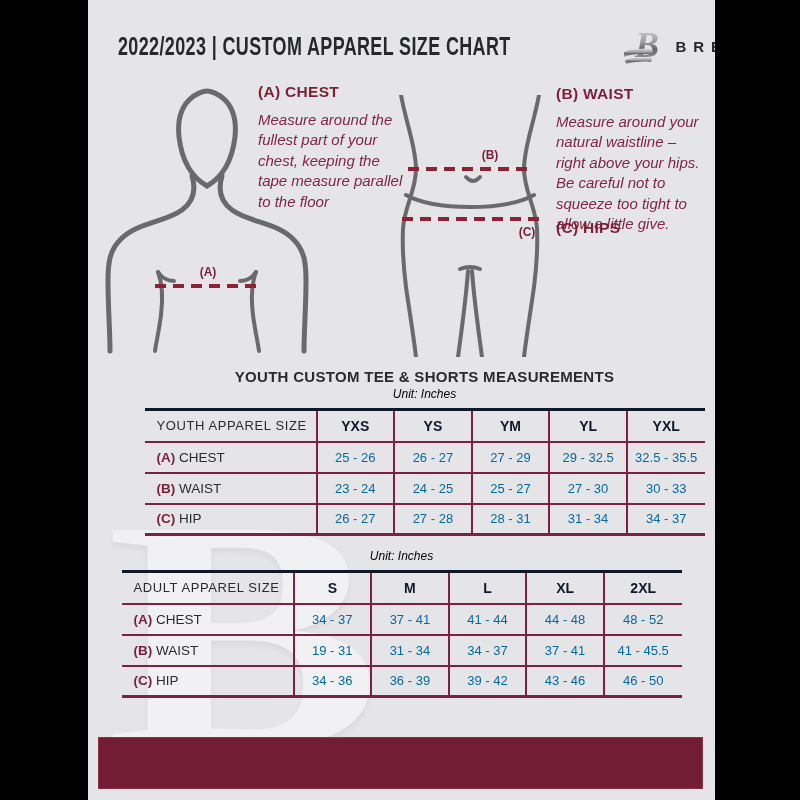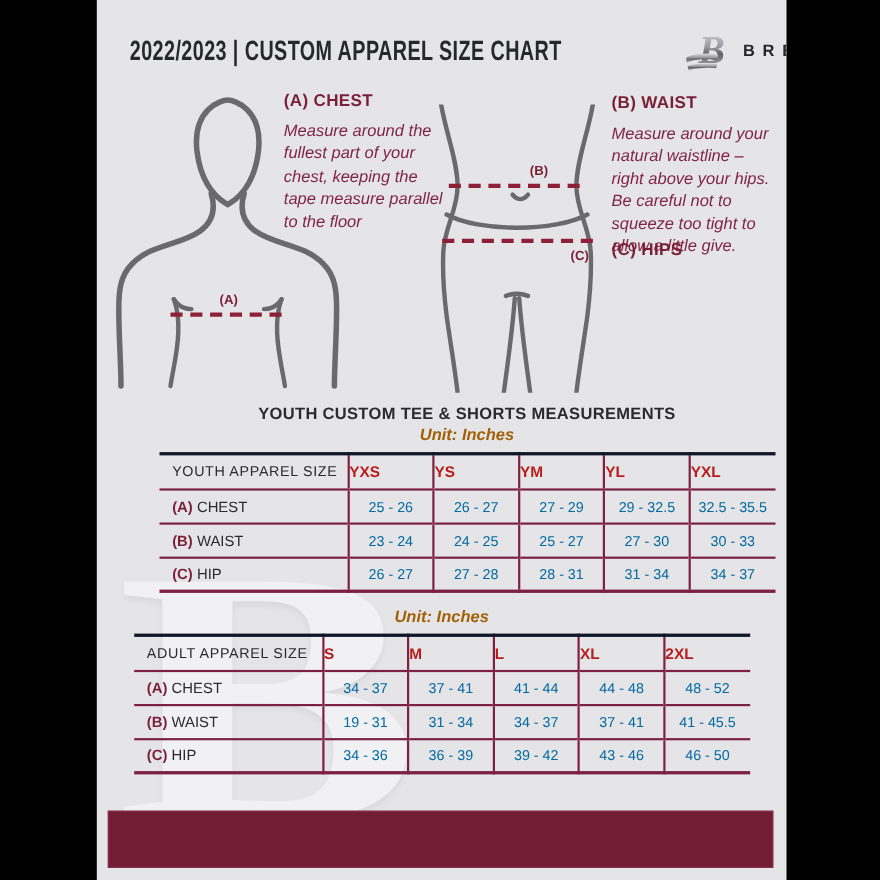--- a/index.html
+++ b/index.html
@@ -49,35 +49,35 @@
   .guide-text h3 { color:#7a1f3a; font-size:15.5px; font-weight:700; letter-spacing:0.3px; margin-bottom:9px; }
   .guide-text p  { color:#802543; font-size:15px; font-style:italic; font-weight:500;
                    line-height:1.36; white-space:pre-line; }
   .gt-chest { left:170px; top:11px;  width:150px; }
   .gt-waist { left:468px; top:13px;  width:155px; }
   .gt-hips  { left:468px; top:147px; width:158px; }
 
   
   .table-block { position:relative; z-index:1; text-align:center; }
   .table-block h2 { font-size:15px; font-weight:700; letter-spacing:0.3px; color:#2b2b2e; }
-  .table-block .unit { font-size:15px; font-style:italic; font-weight:700; color:#a16207; margin-top:2px; }
+  .table-block .unit { font-size:12px; font-style:italic; font-weight:400; color:#000000; margin-top:2px; }
   .yb { margin-top:3px;padding-left:46px; }
   .ab { margin-top:13px; }
 
   table { width:560px; margin:7px auto 0 auto; border-collapse:collapse;
           border-top:3px solid #0f172a; border-bottom:3px solid #7d2140; }
   col.c-label { width:172px; }
   col.c-size  { width:77.6px; }
   th, td { border-left:2px solid #7d2140; height:31px; vertical-align:middle; }
   th:first-child, td:first-child { border-left:none; }
   thead th { border-bottom:2px solid #7d2140; height:32px; }
   tbody tr + tr td { border-top:2px solid #7d2140; }
   .hdr-label { text-align:left; padding-left:12px; font-weight:400; font-size:13px;
                letter-spacing:0.6px; color:#2b2b2e; }
-  .hdr-size  { font-weight:700; font-size:14px; color:#b91c1c; text-align:left; }
+  .hdr-size  { font-weight:700; font-size:14px; color:#0f172a; text-align:center; }
   .row-label { text-align:left; padding-left:12px; font-size:13.5px; color:#2b2b2e; }
   .row-label .key { color:#7a1f3a; font-weight:700; }
   .val { text-align:center; font-size:13px; color:#0369a1; }
 
   
   .footer-bar {
     position:absolute; z-index:2; left:10px; top:737px; width:605px; height:52px;
     background:#731d35; border:1px solid #87314a;
   }
 </style>

